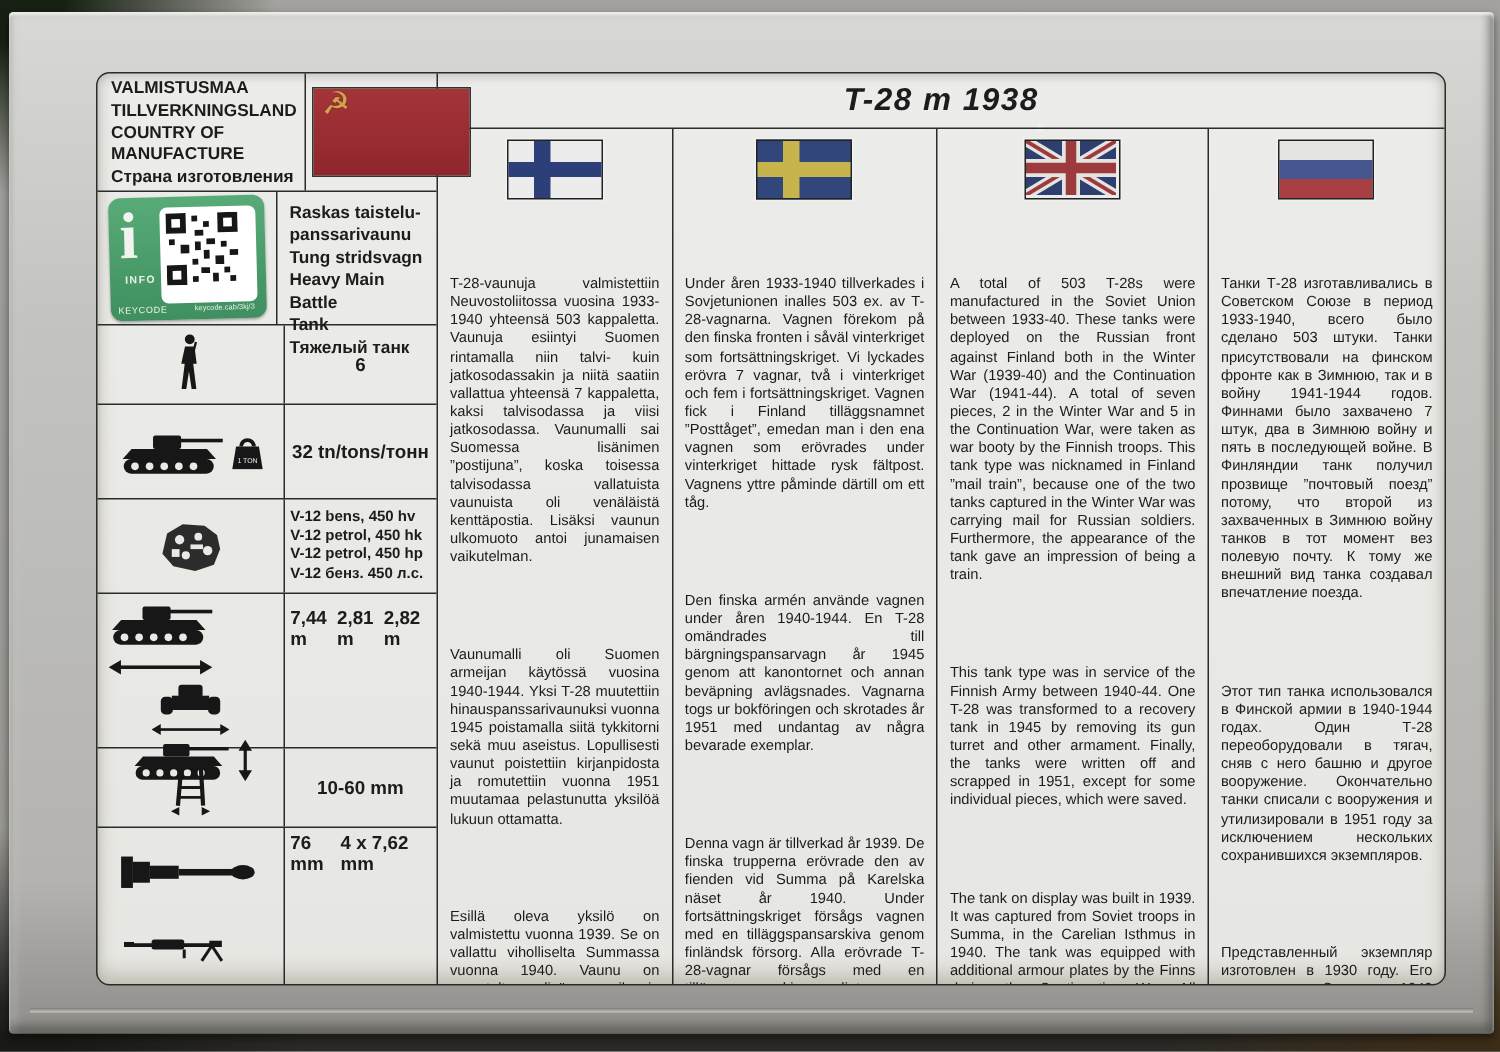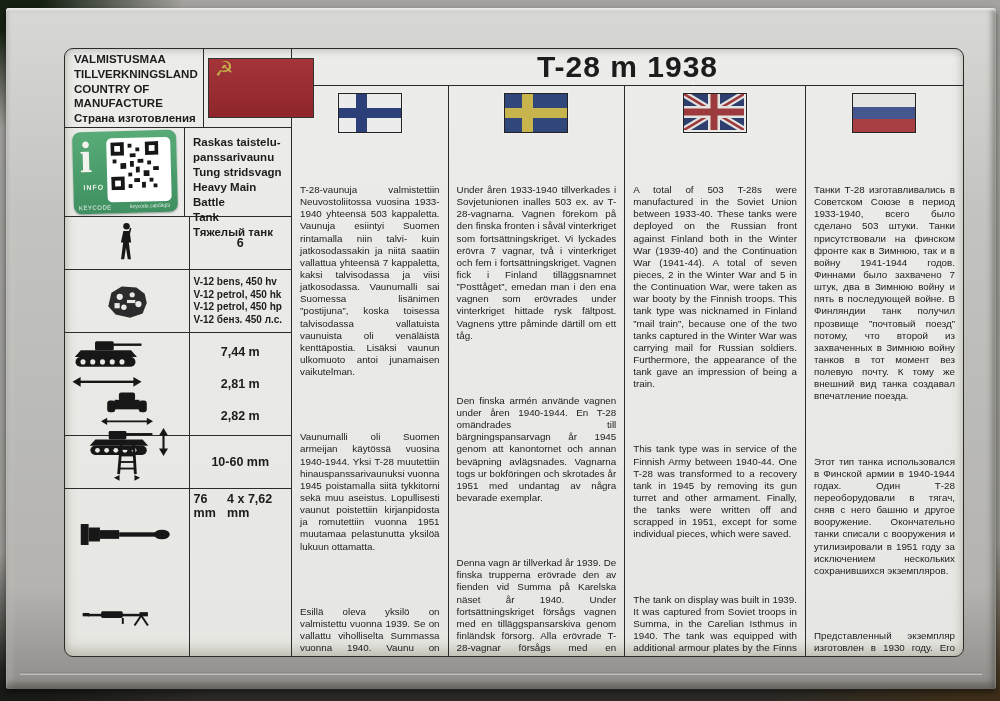--- a/index.html
+++ b/index.html
@@ -52,31 +52,31 @@
     font-weight:bold;letter-spacing:1px;}
   .sticker .brand{position:absolute;left:5px;bottom:3px;color:#eef5ee;font-size:6px;
     letter-spacing:.5px;}
   .qr-box{position:absolute;right:6px;top:7px;width:56px;height:56px;background:#fff;
     border-radius:5px;padding:4px;}
   .qr-caption{position:absolute;right:8px;bottom:4px;font-size:5px;color:#e9f1e9;}
   .type-lines{font-weight:bold;font-size:11.5px;line-height:1.3;align-self:flex-start;
     padding:4px 0 0 4px;}
   .spec-val{font-weight:bold;font-size:12.5px;}
   .engine-lines{font-weight:bold;font-size:10px;line-height:1.25;align-self:flex-start;}
-  .dim-vals{display:flex;flex-direction:column;justify-content:space-around;height:100%;}
+  .dim-vals{display:flex;flex-direction:row;justify-content:space-around;height:100%;}
   .dim-vals .spec-val{margin:6px 0;}
   .gun-vals{display:flex;flex-direction:row;justify-content:space-around;height:100%;}
   .icon-stack{display:flex;flex-direction:column;align-items:center;justify-content:space-around;height:100%;}
   svg .ink{fill:#171717;}
   svg .stroke-ink{stroke:#171717;fill:none;}
   
   .main-panel{flex:1;display:flex;flex-direction:column;min-width:0;}
   .main-header{height:36px;border-bottom:1.6px solid #2b2b2b;display:flex;
-    align-items:center;justify-content:center;font-weight:bold;font-size:30px;
-    letter-spacing:1px;}
+    align-items:center;justify-content:center;font-weight:bold;font-size:21px;
+    letter-spacing:1px;font-style:italic;}
   .cols{flex:1;display:flex;min-height:0;}
   .col{padding:7px 8px 4px;overflow:hidden;display:flex;flex-direction:column;gap:42px;}
   .col + .col{border-left:1.4px solid #2b2b2b;align-items:flex-end;}
   .col-fi{flex:0 0 20.8%;} .col-sv{flex:0 0 23.8%;} .col-en{flex:0 0 24.4%;} .col-ru{flex:1;}
   .flag{width:62px;height:38px;border:1px solid #222;margin:0 auto 9px;position:relative;
     flex:0 0 auto;box-shadow:0 0 0 1px rgba(255,255,255,.3);}
   .flag-fi{background:#ececec;}
   .flag-fi .v{position:absolute;left:17px;top:0;width:11px;height:100%;background:#2c3f78;}
   .flag-fi .h{position:absolute;top:14px;left:0;width:100%;height:10px;background:#2c3f78;}
   .flag-sv{background:#31477c;}
@@ -187,20 +187,35 @@
               <circle class="ink" cx="10" cy="4" r="3.1"></circle>
               <path class="ink" d="M7 8.5 h6 l1.4 11 h-2.2 l2 16 h-3 l-1.7-11 -1.7 11 h-3 l2-16 H4.6 Z"></path>
               <rect class="ink" x="13.2" y="5.5" width="1.5" height="13" transform="rotate(14 13.2 5.5)"></rect>
             </svg>
           </div>
           <div class="rcell center">
               <span class="spec-val">6</span>
             </div>
         </div>
 
+        <div class="lrow" style="flex:0 0 62px">
+          <div class="lcell" style="flex-direction:row;gap:4px">
+            <svg viewBox="0 0 96 44" width="72" height="33">
+                <use href="#tank-side"></use>
+              </svg>
+            <svg viewBox="0 0 26 28" width="22" height="24">
+              <path class="ink" d="M4 10 h18 l3 18 H1 Z"></path>
+              <path class="stroke-ink" d="M8 10 a5 5 0 0 1 10 0" stroke-width="3"></path>
+              <text x="13" y="23" font-size="5.5" fill="#e9e9e6" text-anchor="middle" font-family="Liberation Sans, sans-serif">1 TON</text>
+            </svg>
+          </div>
+          <div class="rcell center">
+              <span class="spec-val">32 tn/tons/тонн</span>
+            </div>
+        </div>
 
         <div class="lrow" style="flex:0 0 62px">
           <div class="lcell">
             <svg viewBox="0 0 50 40" width="52" height="42">
               <path class="ink" d="M10 12 L20 6 L34 7 L42 13 L44 22 L40 32 L28 36 L14 33 L7 25 Z" opacity=".9"></path>
               <circle cx="18" cy="16" r="3" fill="#e9e9e6"></circle>
                 <circle cx="30" cy="14" r="2.5" fill="#e9e9e6"></circle>
               <circle cx="36" cy="23" r="3" fill="#e9e9e6"></circle>
                 <circle cx="22" cy="26" r="2.6" fill="#e9e9e6"></circle>
               <rect x="25" y="19" width="8" height="3" fill="#e9e9e6"></rect>

